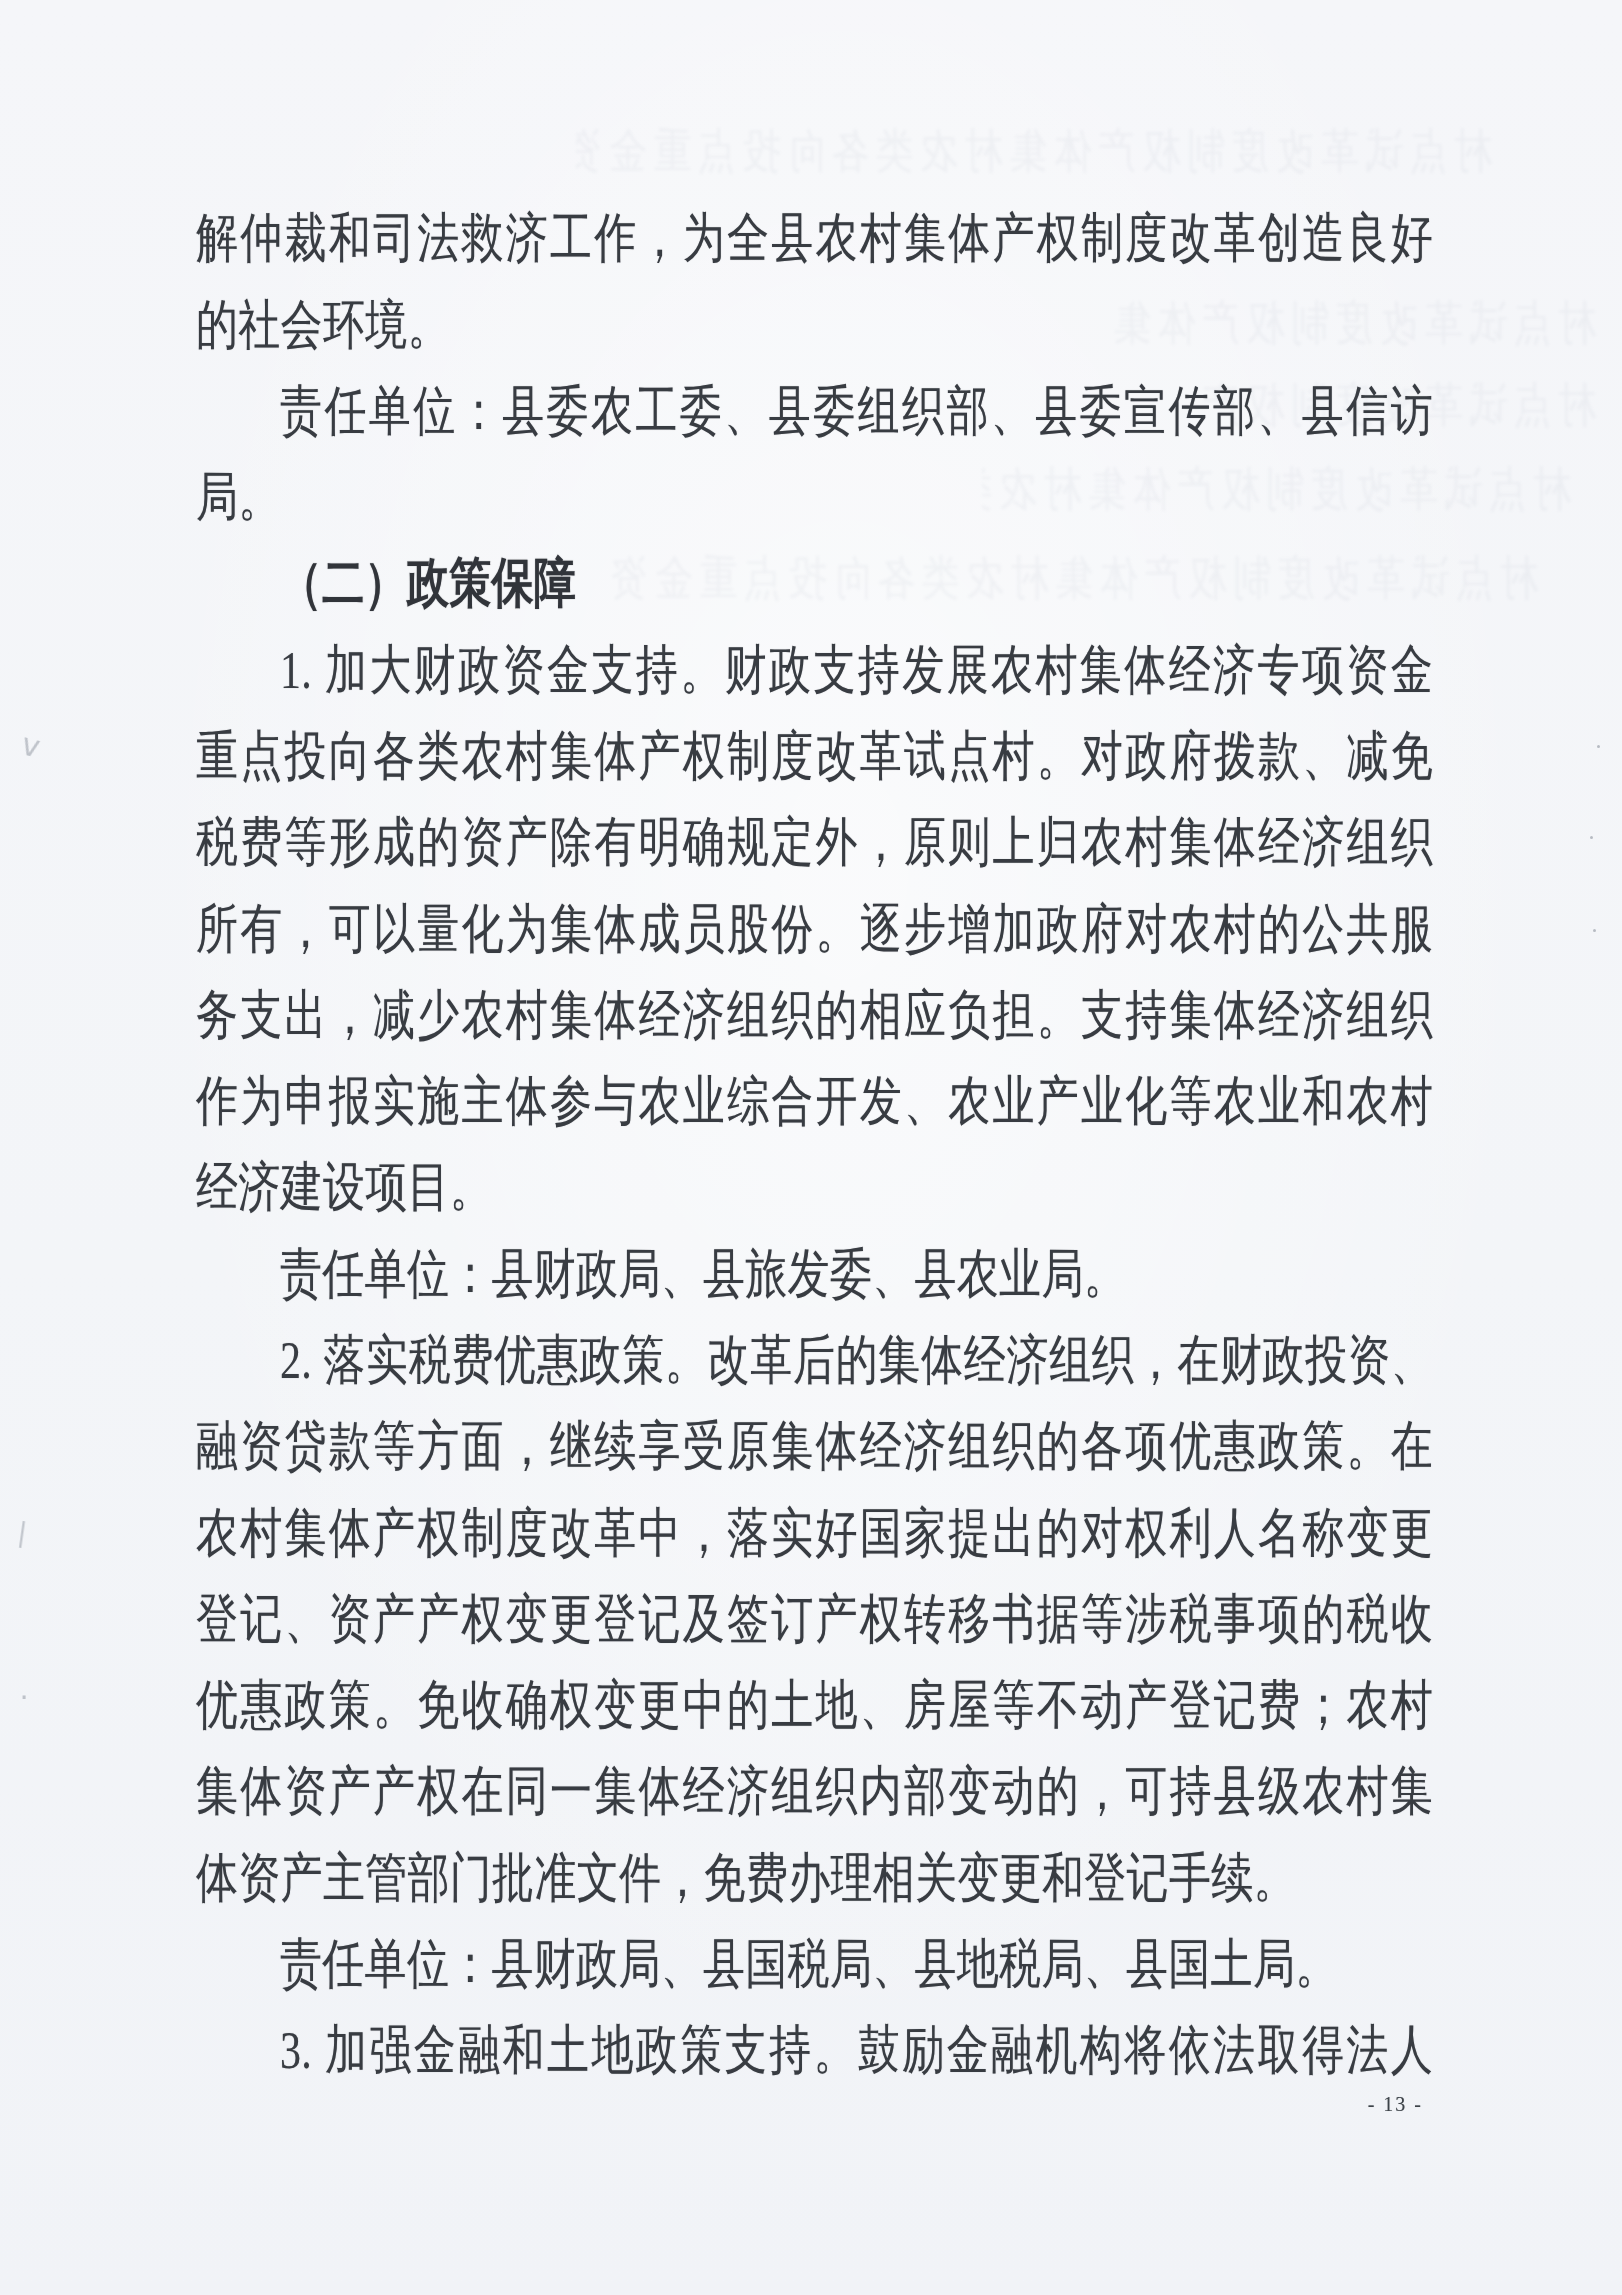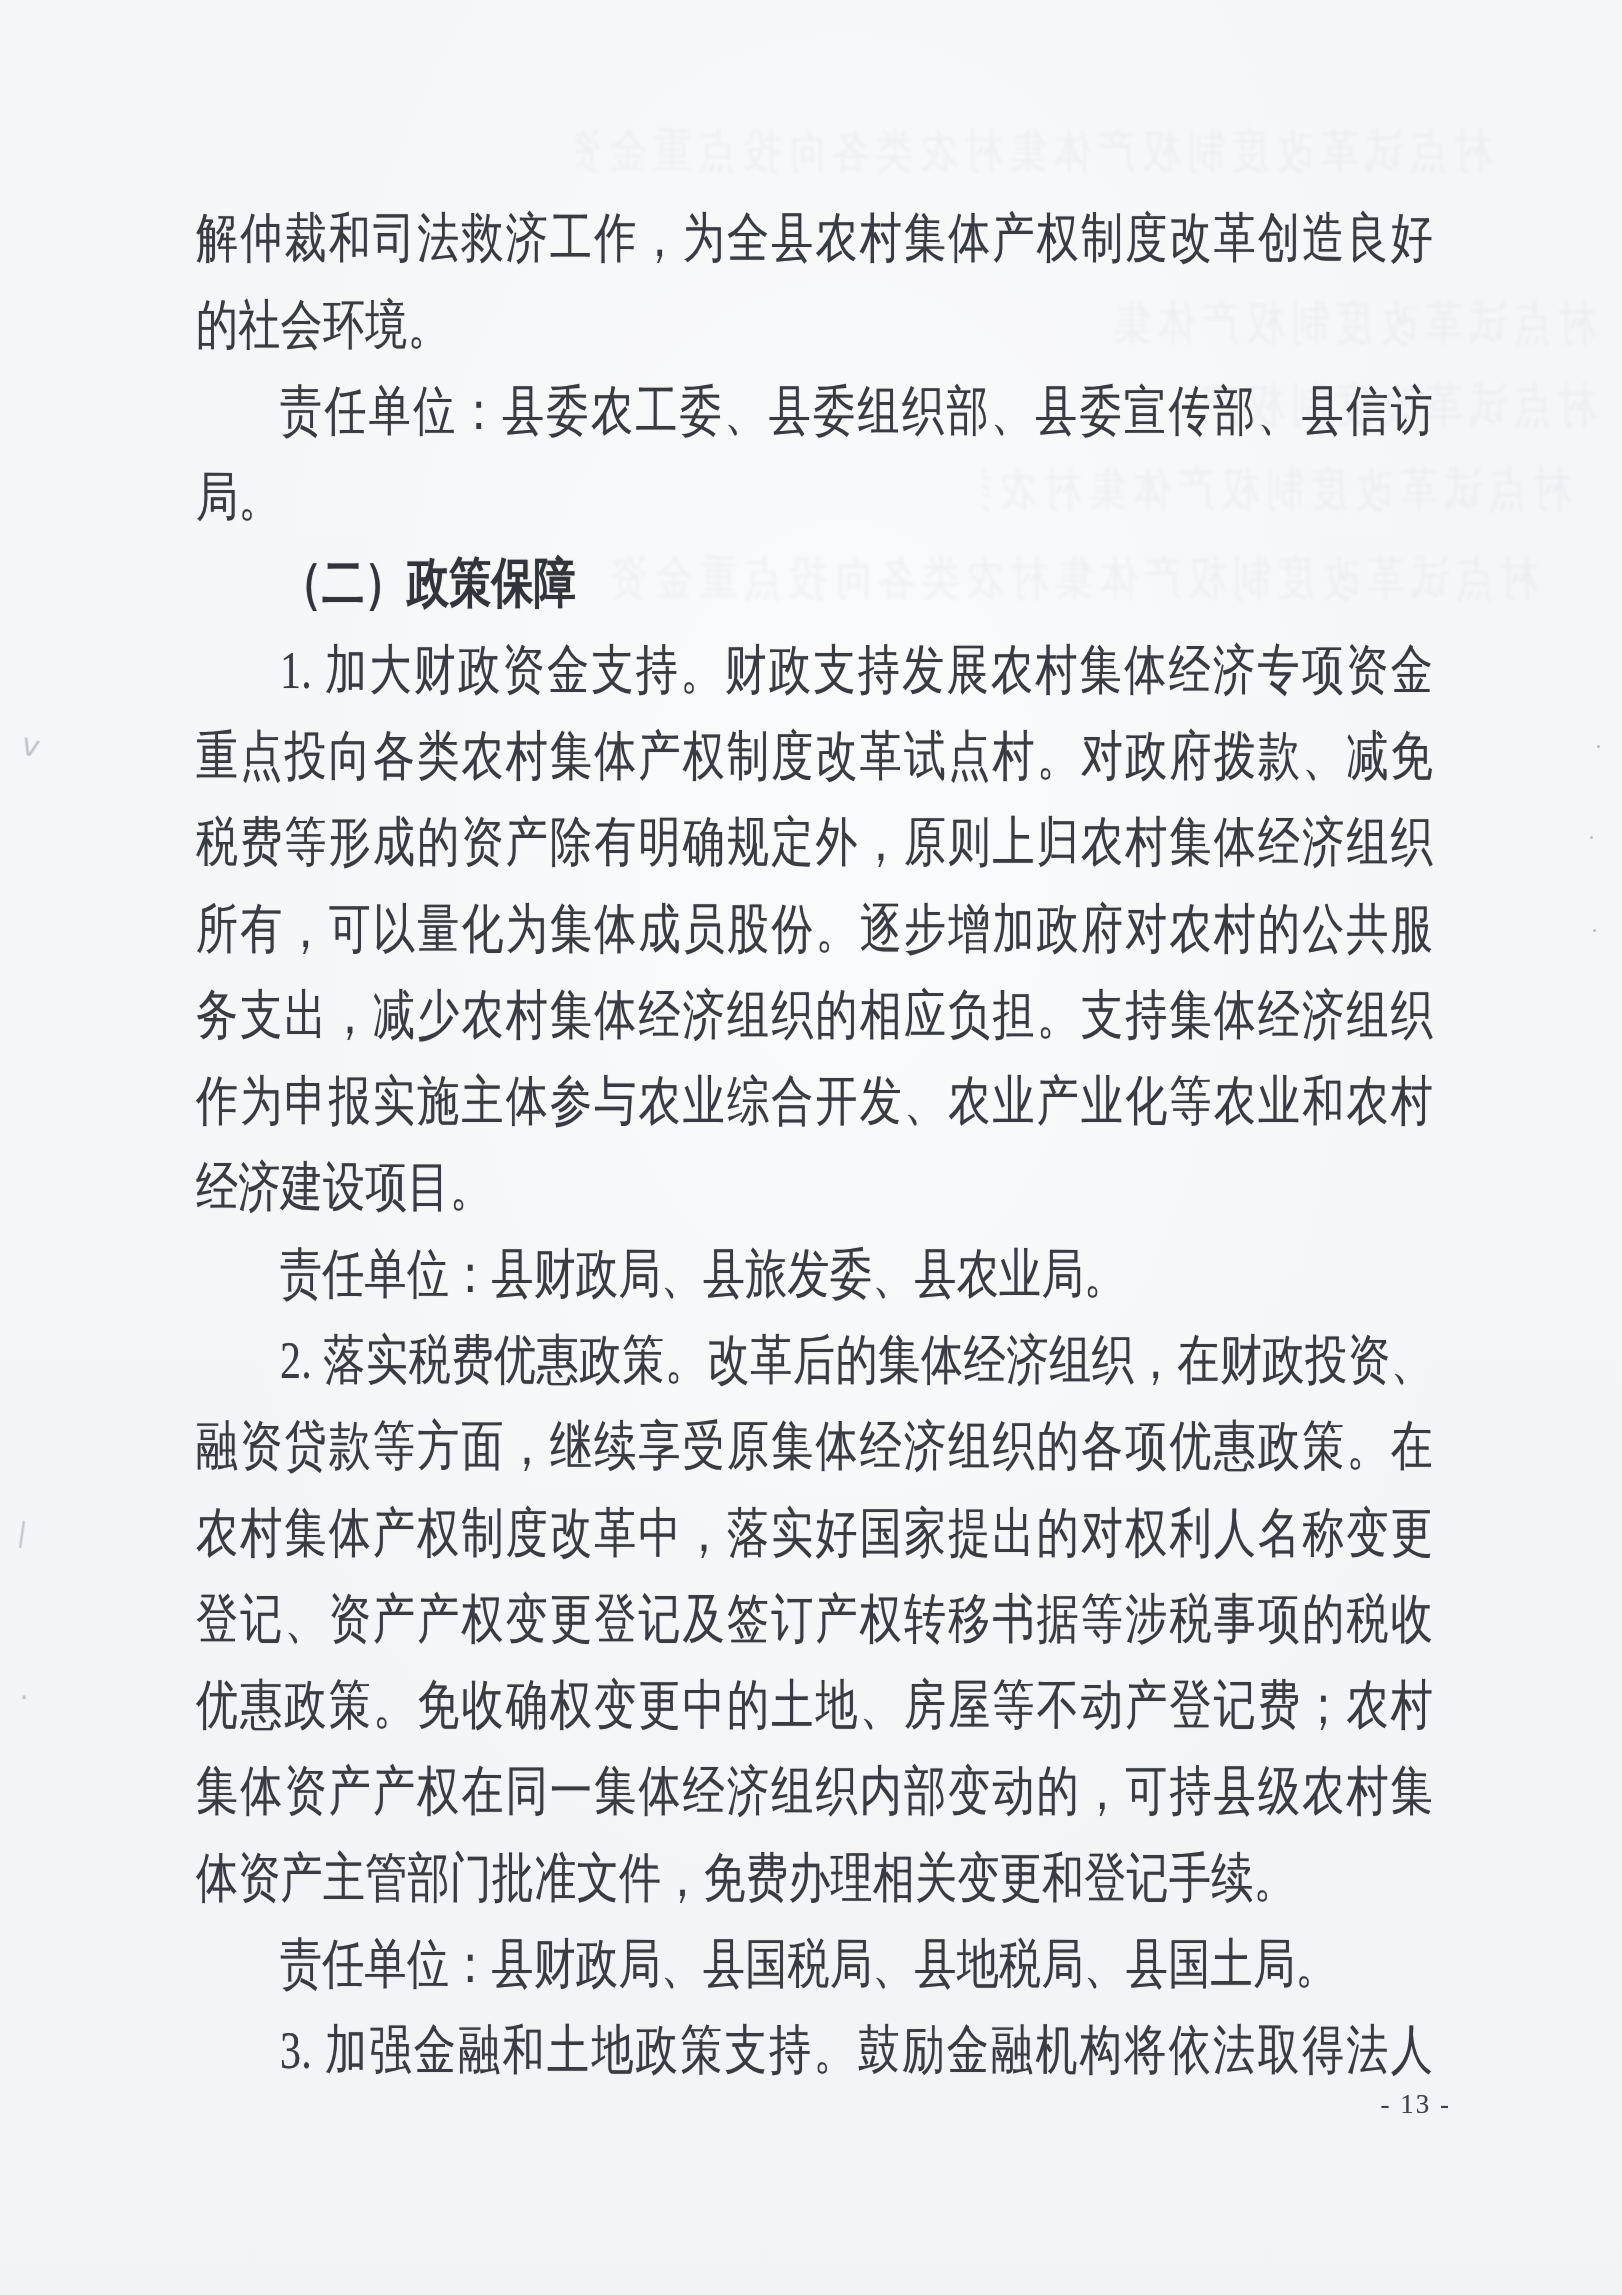--- a/index.html
+++ b/index.html
@@ -32,22 +32,22 @@
     text-shadow:0 0 0.8px rgba(52,56,63,.42);
     transform:scaleY(1.28);
     transform-origin:0 0;
     letter-spacing:0.3px;
   }
   .ln.indent{padding-left:84px;}
   .ln.justify{text-align:justify;text-align-last:justify;text-justify:inter-ideograph;}
   .ln.bold{font-weight:700;color:#31343a;text-shadow:0 0 1px rgba(45,48,54,.5);}
   .pageno{
     position:absolute;
-    top:2091px;right:172px;
-    font-size:27px;line-height:27px;
+    top:2091px;right:200px;
+    font-size:20px;line-height:27px;
     letter-spacing:2px;
     color:#3d4349;
     text-shadow:0 0 0.7px rgba(61,67,73,.4);
   }
   
   .ghost{
     position:absolute;
     height:51px;
     overflow:hidden;
     font-size:38px;line-height:43px;

